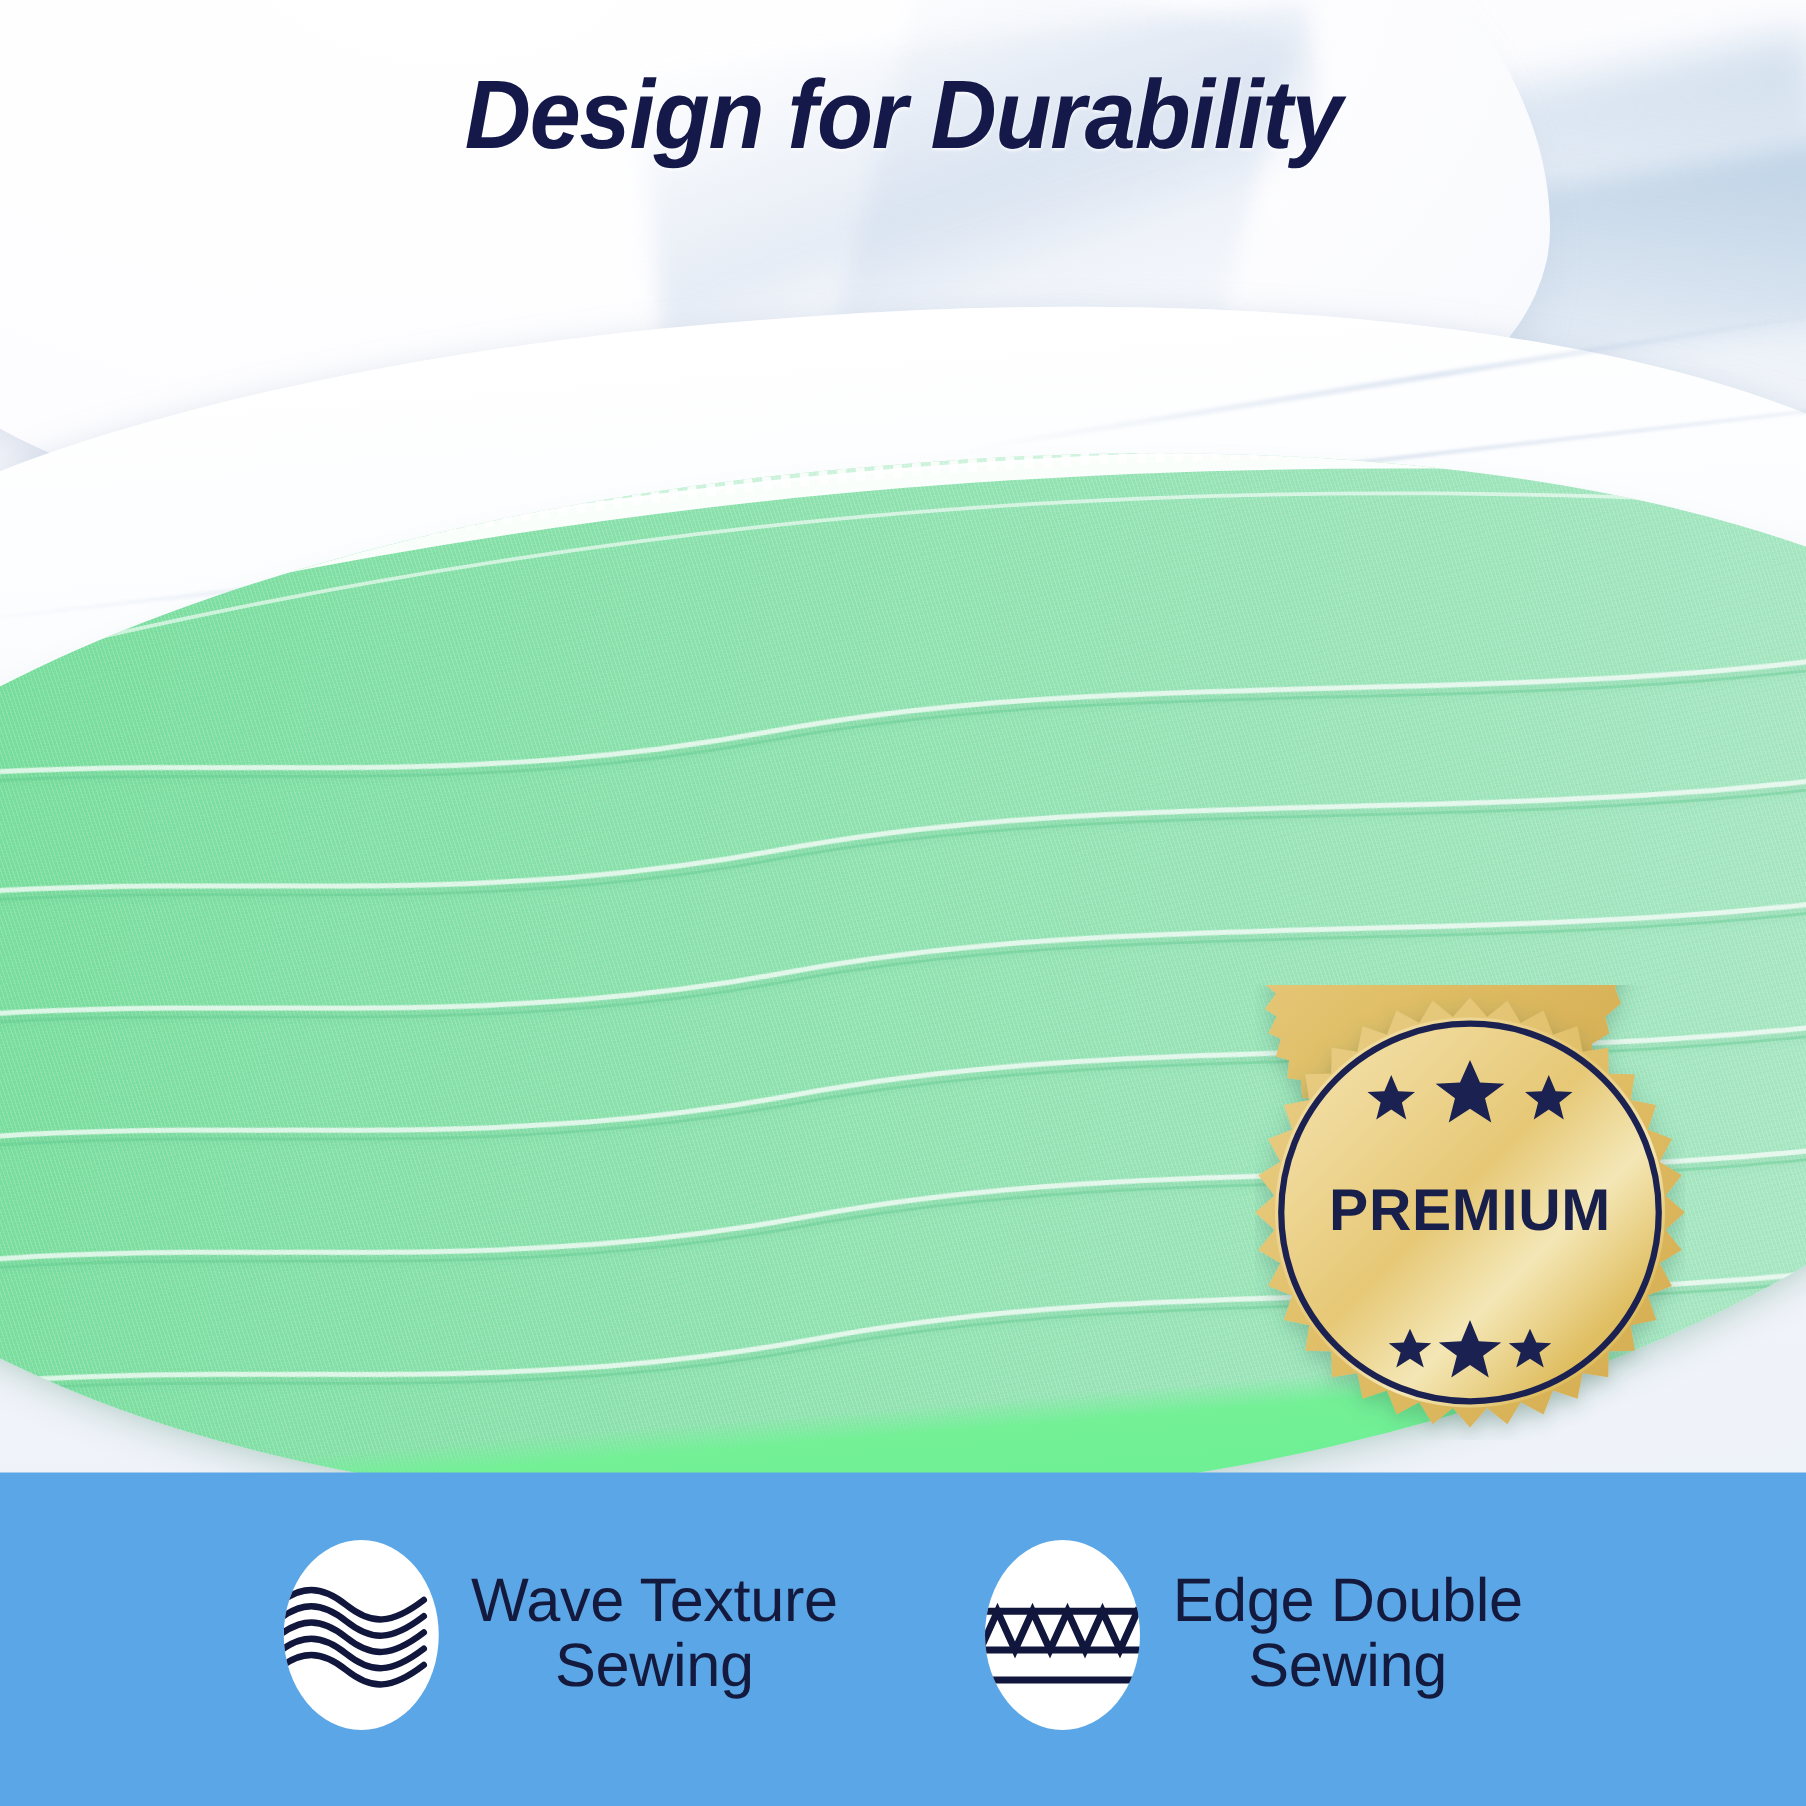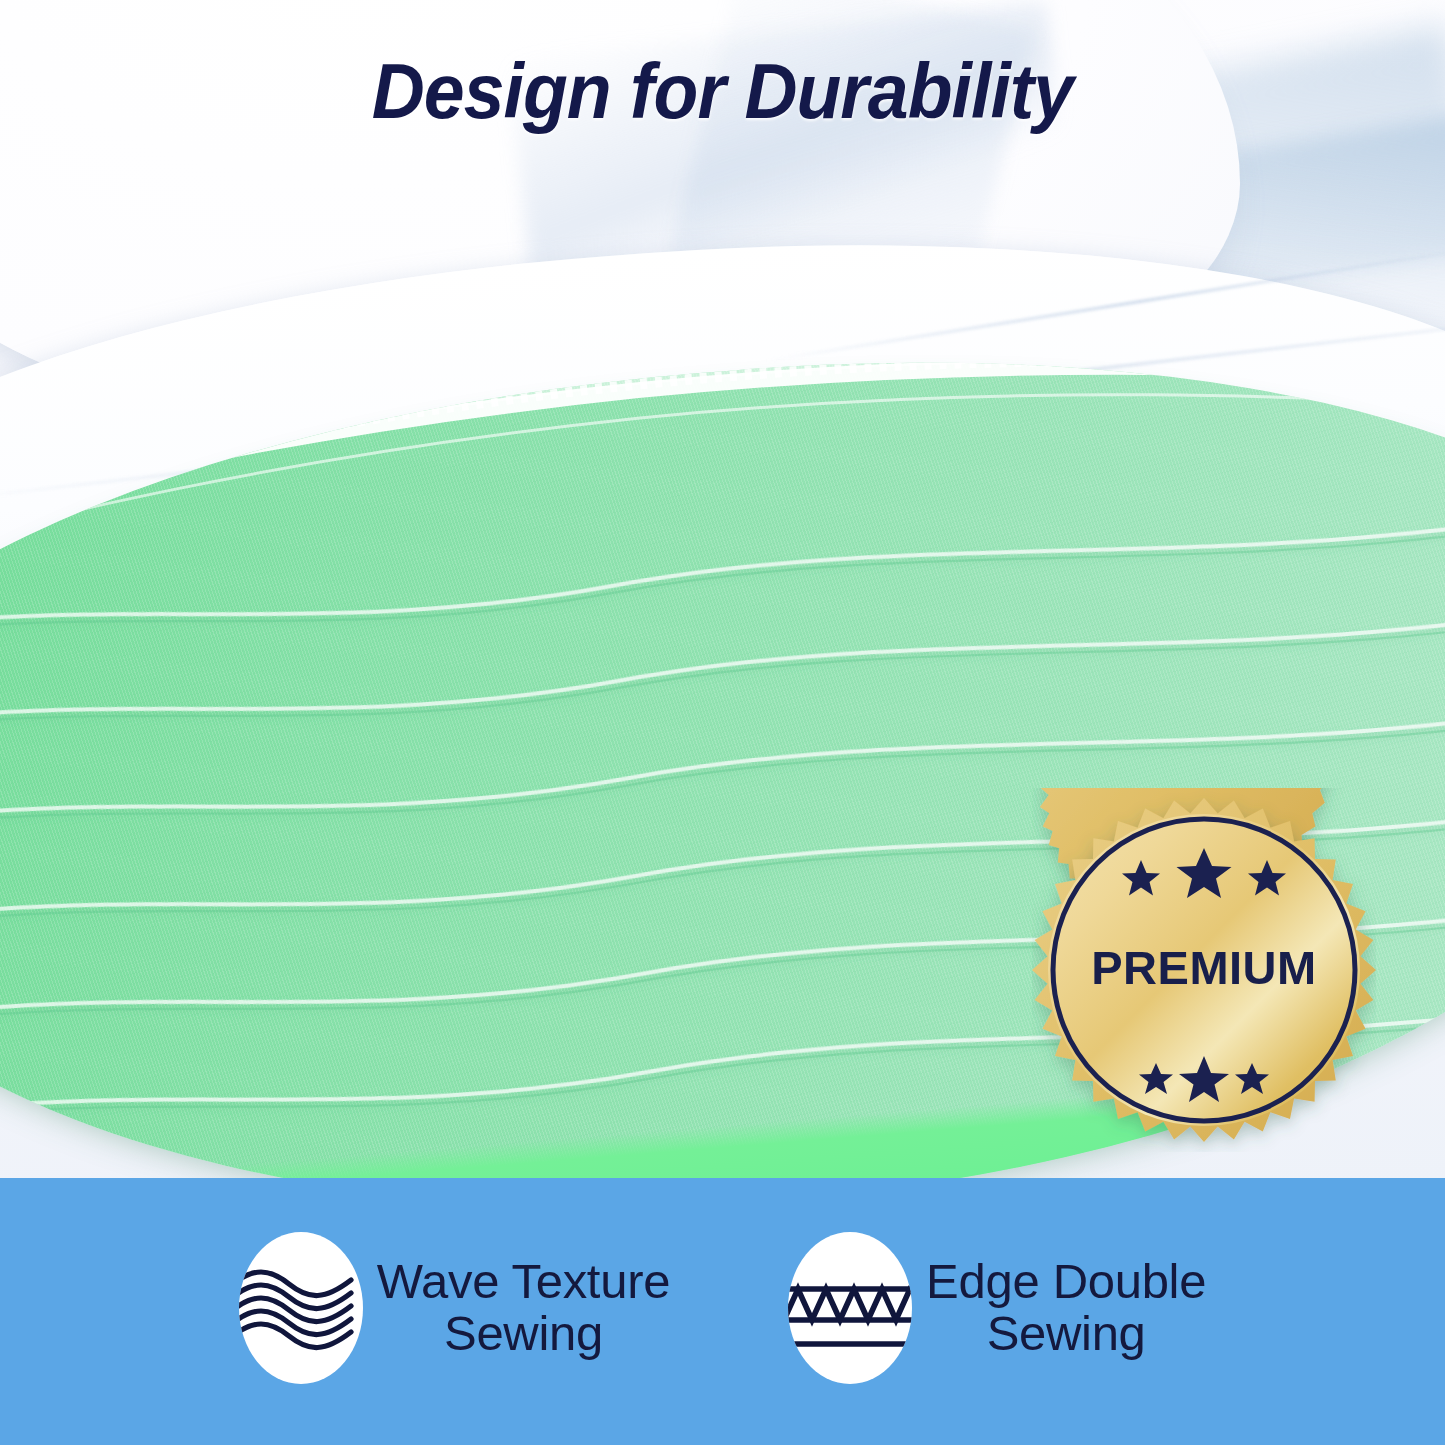--- a/index.html
+++ b/index.html
@@ -98,21 +98,21 @@
   }
   
   .quilt{position:absolute;inset:0;}
   .quilt svg{width:100%;height:100%;display:block;}
   
   .serge{position:absolute;left:0;top:0;width:100%;height:260px;overflow:visible;pointer-events:none;}
   .serge svg{width:100%;height:260px;display:block;overflow:visible;}
 
   
   .badge{
-    position:absolute;left:1032px;top:788px;width:344px;height:364px;
+    position:absolute;left:1004px;top:788px;width:344px;height:364px;
   }
   .badge svg{width:100%;height:100%;display:block;}
   .badge-text{
     position:absolute;left:0;top:0;width:100%;height:100%;
     display:flex;flex-direction:column;align-items:center;justify-content:center;
     pointer-events:none;
   }
   .badge-text .line{
     color:#181F4B;font-weight:700;letter-spacing:.5px;line-height:1.02;
     font-family:"Liberation Sans", sans-serif;
@@ -125,21 +125,21 @@
   .band{
     position:absolute;left:0;top:1178px;width:1445px;height:267px;
     background:#5BA6E6;
     display:flex;align-items:center;justify-content:center;
   }
   .features{
     display:flex;align-items:center;justify-content:center;
     gap:118px;width:100%;padding:0 70px;box-sizing:border-box;
     transform:translateY(-4px);
   }
-  .feature{display:flex;align-items:center;gap:14px;}
+  .feature{display:flex;align-items:center;gap:26px;}
   .f-icon{
     width:124px;height:152px;border-radius:50%;
     background:#ffffff;flex:0 0 auto;
     display:flex;align-items:center;justify-content:center;
     overflow:hidden;
   }
   .f-icon svg{display:block;}
   .f-label{
     color:#14193E;
     font-family:"Liberation Sans", sans-serif;

